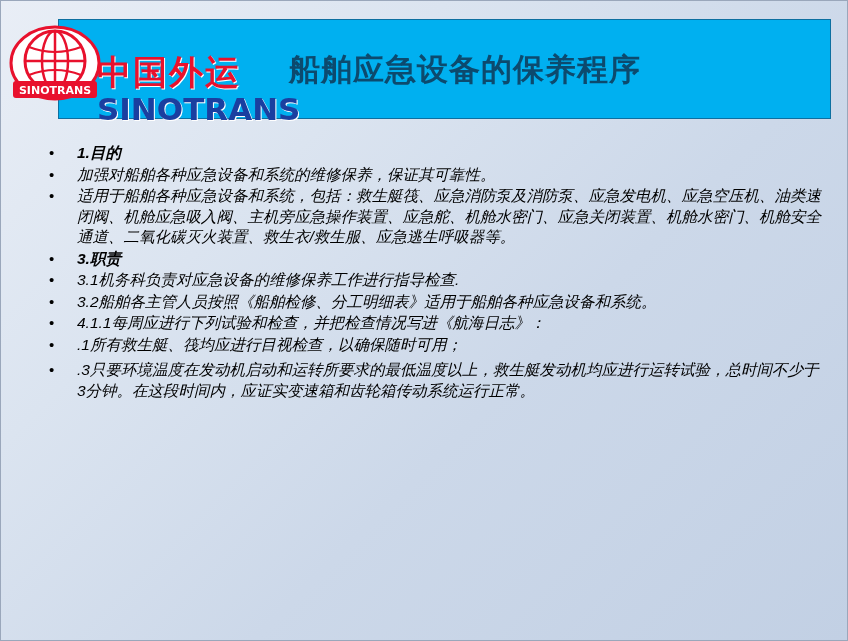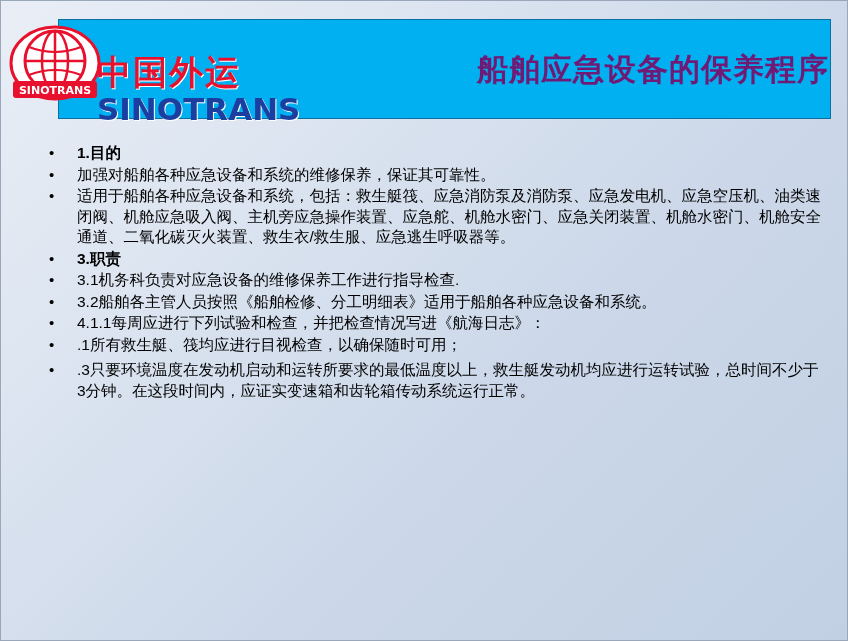--- a/index.html
+++ b/index.html
@@ -33,22 +33,22 @@
     border: 1px solid #0d6fa0;
     box-sizing: border-box;
   }
   .header-title {
     position: absolute;
     left: 230px;
     top: 0;
     width: 540px;
     height: 100px;
     line-height: 100px;
-    text-align: right;
-    color: #701a75;
+    text-align: left;
+    color: #0c4a6e;
     font-size: 31px;
     font-weight: bold;
     letter-spacing: 1px;
     white-space: nowrap;
   }
 
   
   .logo-wrap {
     position: absolute;
     left: 8px;
@@ -115,20 +115,21 @@
     top: 0;
     font-size: 15px;
     line-height: 20.5px;
     color: #000000;
   }
   li.bold > .txt {
     font-weight: bold;
   }
   .txt {
     display: block;
+    font-style: italic;
   }
   li.gap {
     margin-top: 5px;
   }
 </style>
 </head>
 <body>
 
 <div class="slide">
 

